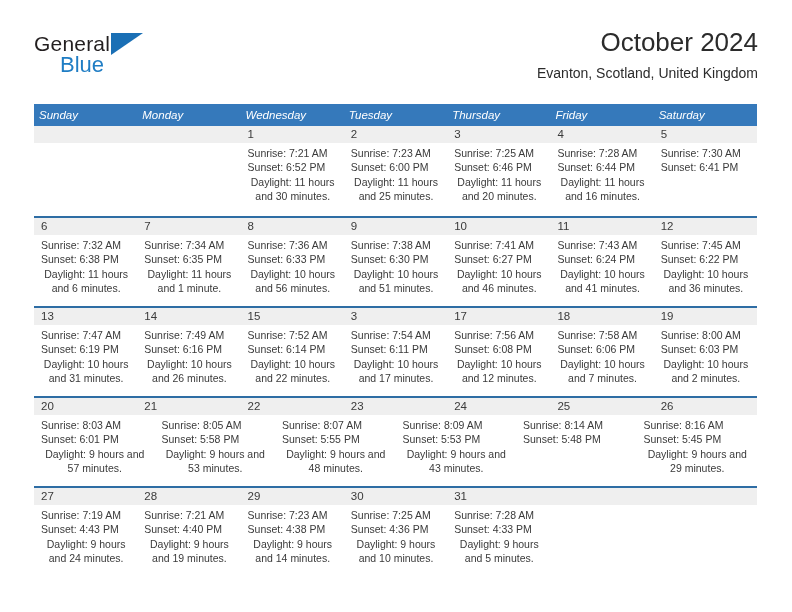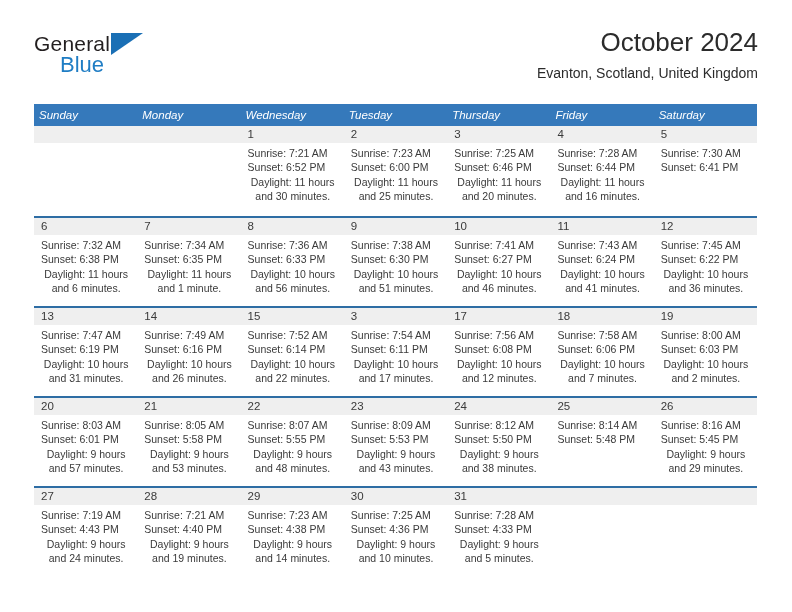--- a/index.html
+++ b/index.html
@@ -342,25 +342,20 @@
               <div class="sunrise">Sunrise: 8:07 AM</div>
               <div class="sunset">Sunset: 5:55 PM</div>
               <div class="daylight">Daylight: 9 hours and 48 minutes.</div>
             </div>
             <div class="info-cell">
               <div class="sunrise">Sunrise: 8:09 AM</div>
               <div class="sunset">Sunset: 5:53 PM</div>
               <div class="daylight">Daylight: 9 hours and 43 minutes.</div>
             </div>
             <div class="info-cell">
-              <div class="sunrise">Sunrise: 8:12 AM</div>
-              <div class="sunset">Sunset: 5:50 PM</div>
-              <div class="daylight">Daylight: 9 hours and 38 minutes.</div>
-            </div>
-            <div class="info-cell">
               <div class="sunrise">Sunrise: 8:14 AM</div>
               <div class="sunset">Sunset: 5:48 PM</div>
             </div>
             <div class="info-cell">
               <div class="sunrise">Sunrise: 8:16 AM</div>
               <div class="sunset">Sunset: 5:45 PM</div>
               <div class="daylight">Daylight: 9 hours and 29 minutes.</div>
             </div>
           </div>
         </div>

